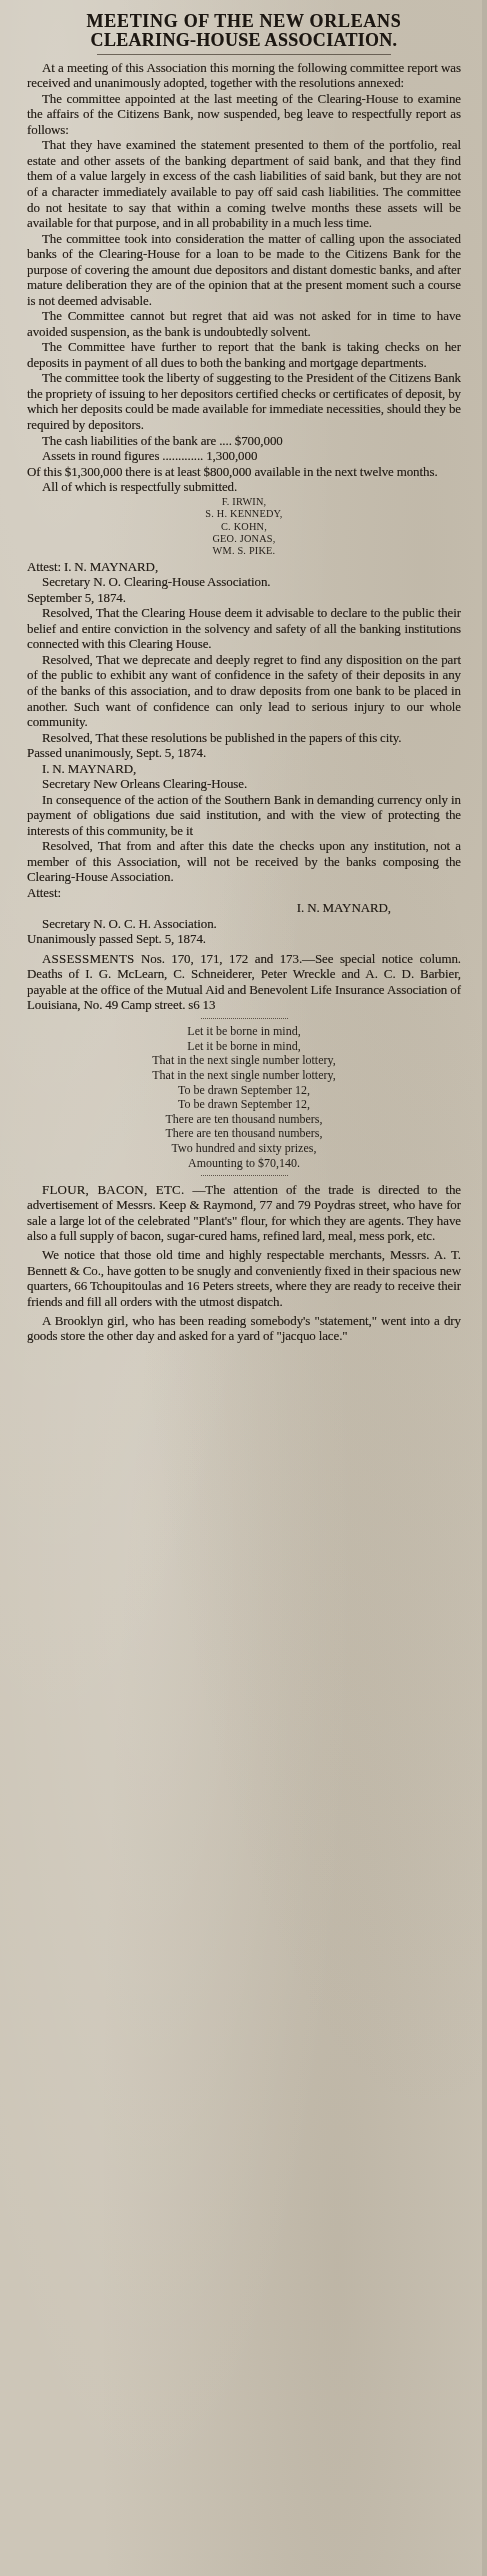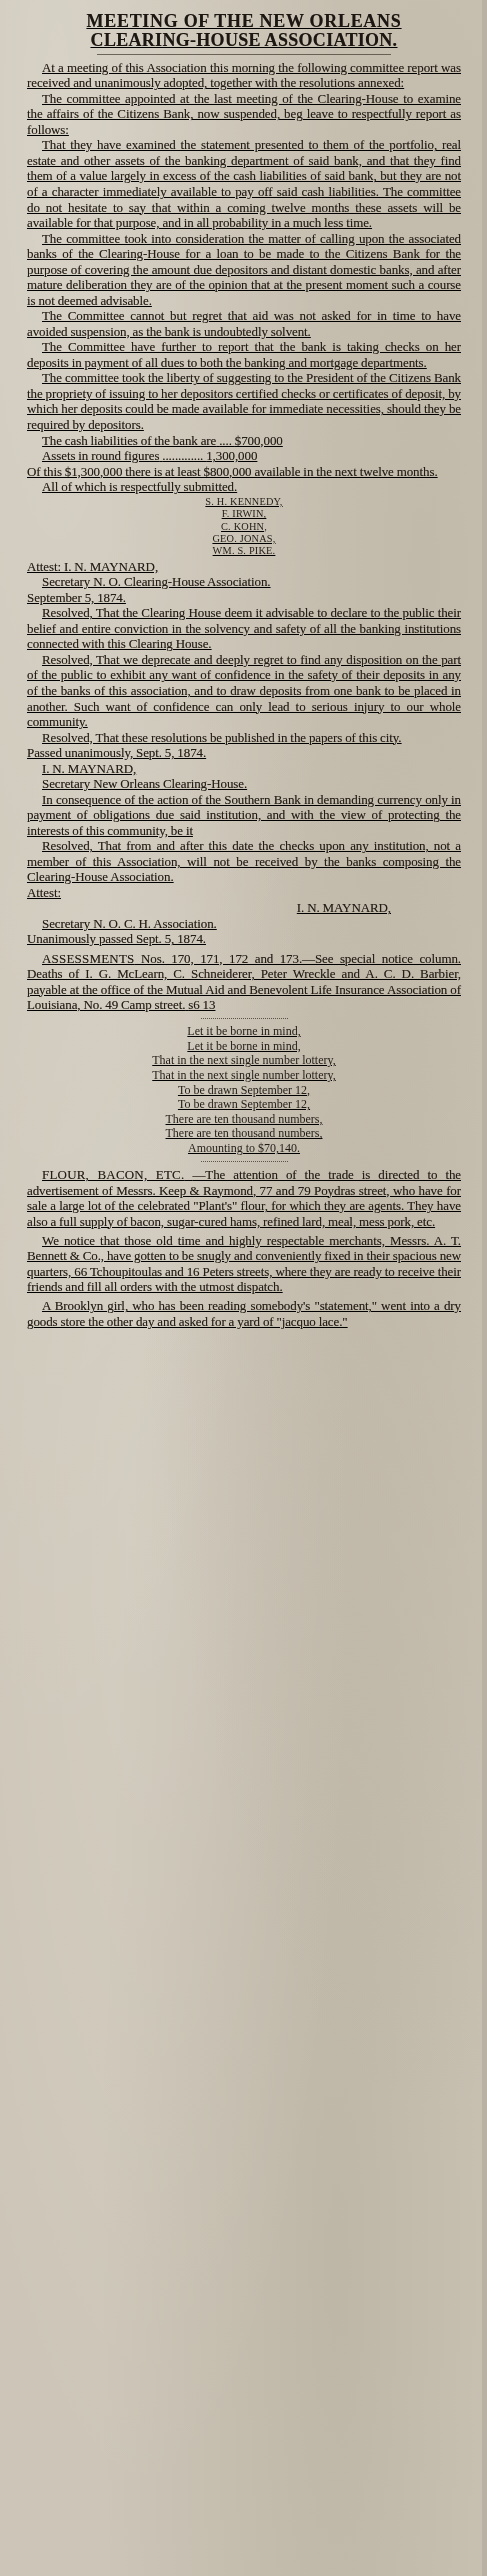--- a/index.html
+++ b/index.html
@@ -17,21 +17,20 @@
     background: #cdc6b8;
     position: relative;
     box-sizing: border-box;
     padding: 10.5px 27px 17.5px 27px;
     
     background-image:
       radial-gradient(ellipse at 12% 4%, rgba(255,255,255,0.20), rgba(255,255,255,0) 48%),
       radial-gradient(ellipse at 88% 22%, rgba(120,105,80,0.14), rgba(120,105,80,0) 55%),
       radial-gradient(ellipse at 30% 60%, rgba(255,255,255,0.12), rgba(255,255,255,0) 45%),
       radial-gradient(ellipse at 70% 88%, rgba(110,96,72,0.16), rgba(110,96,72,0) 50%);
-    text-decoration: underline;
   }
   .col {
     width: 434px;
     margin: 0 auto;
     color: #211c17;
   }
   
   .headline {
     text-align: center;
     font-family: "Liberation Serif", serif;
@@ -141,22 +140,22 @@
       <span>Assets in round figures</span>
       <span> ............. </span>
       <span>1,300,000</span>
     </p>
 
     <p class="body noindent">Of this $1,300,000 there is at least $800,000 available in the next twelve months.</p>
 
     <p class="body">All of which is respectfully submitted.</p>
 
     <div class="sig-block">
+      <div class="sig-line">F. IRWIN,</div>
       <div class="sig-line">S. H. KENNEDY,</div>
-      <div class="sig-line">F. IRWIN,</div>
       <div class="sig-line">C. KOHN,</div>
       <div class="sig-line">GEO. JONAS,</div>
       <div class="sig-line">WM. S. PIKE.</div>
     </div>
 
     <p class="body noindent">Attest: I. N. MAYNARD,</p>
     <p class="body center">Secretary N. O. Clearing-House Association.</p>
     <p class="body noindent">September 5, 1874.</p>
 
     <p class="body"><span class="ital"></span><span>Resolved, That the Clearing House deem it advisable to declare to the public their belief and entire conviction in the solvency and safety of all the banking institutions connected with this Clearing House.</span></p>
@@ -189,20 +188,21 @@
 
     <div class="verse">
       <span class="blk">Let it be borne in mind,</span>
       <span class="blk">Let it be borne in mind,</span>
       <span class="blk">That in the next single number lottery,</span>
       <span class="blk">That in the next single number lottery,</span>
       <span class="blk">To be drawn September 12,</span>
       <span class="blk">To be drawn September 12,</span>
       <span class="blk">There are ten thousand numbers,</span>
       <span class="blk">There are ten thousand numbers,</span>
+      <span class="blk">Two hundred and sixty prizes,</span>
       <span class="blk">Amounting to $70,140.</span>
     </div>
 
     <hr class="rule-dotted">
 
     <p class="body">
       <span class="smallcapslead">FLOUR, BACON, ETC.</span>
       <span>—The attention of the trade is directed to the advertisement of Messrs. Keep &amp; Raymond, 77 and 79 Poydras street, who have for sale a large lot of the celebrated "Plant's" flour, for which they are agents. They have also a full supply of bacon, sugar-cured hams, refined lard, meal, mess pork, etc.</span>
     </p>
 

